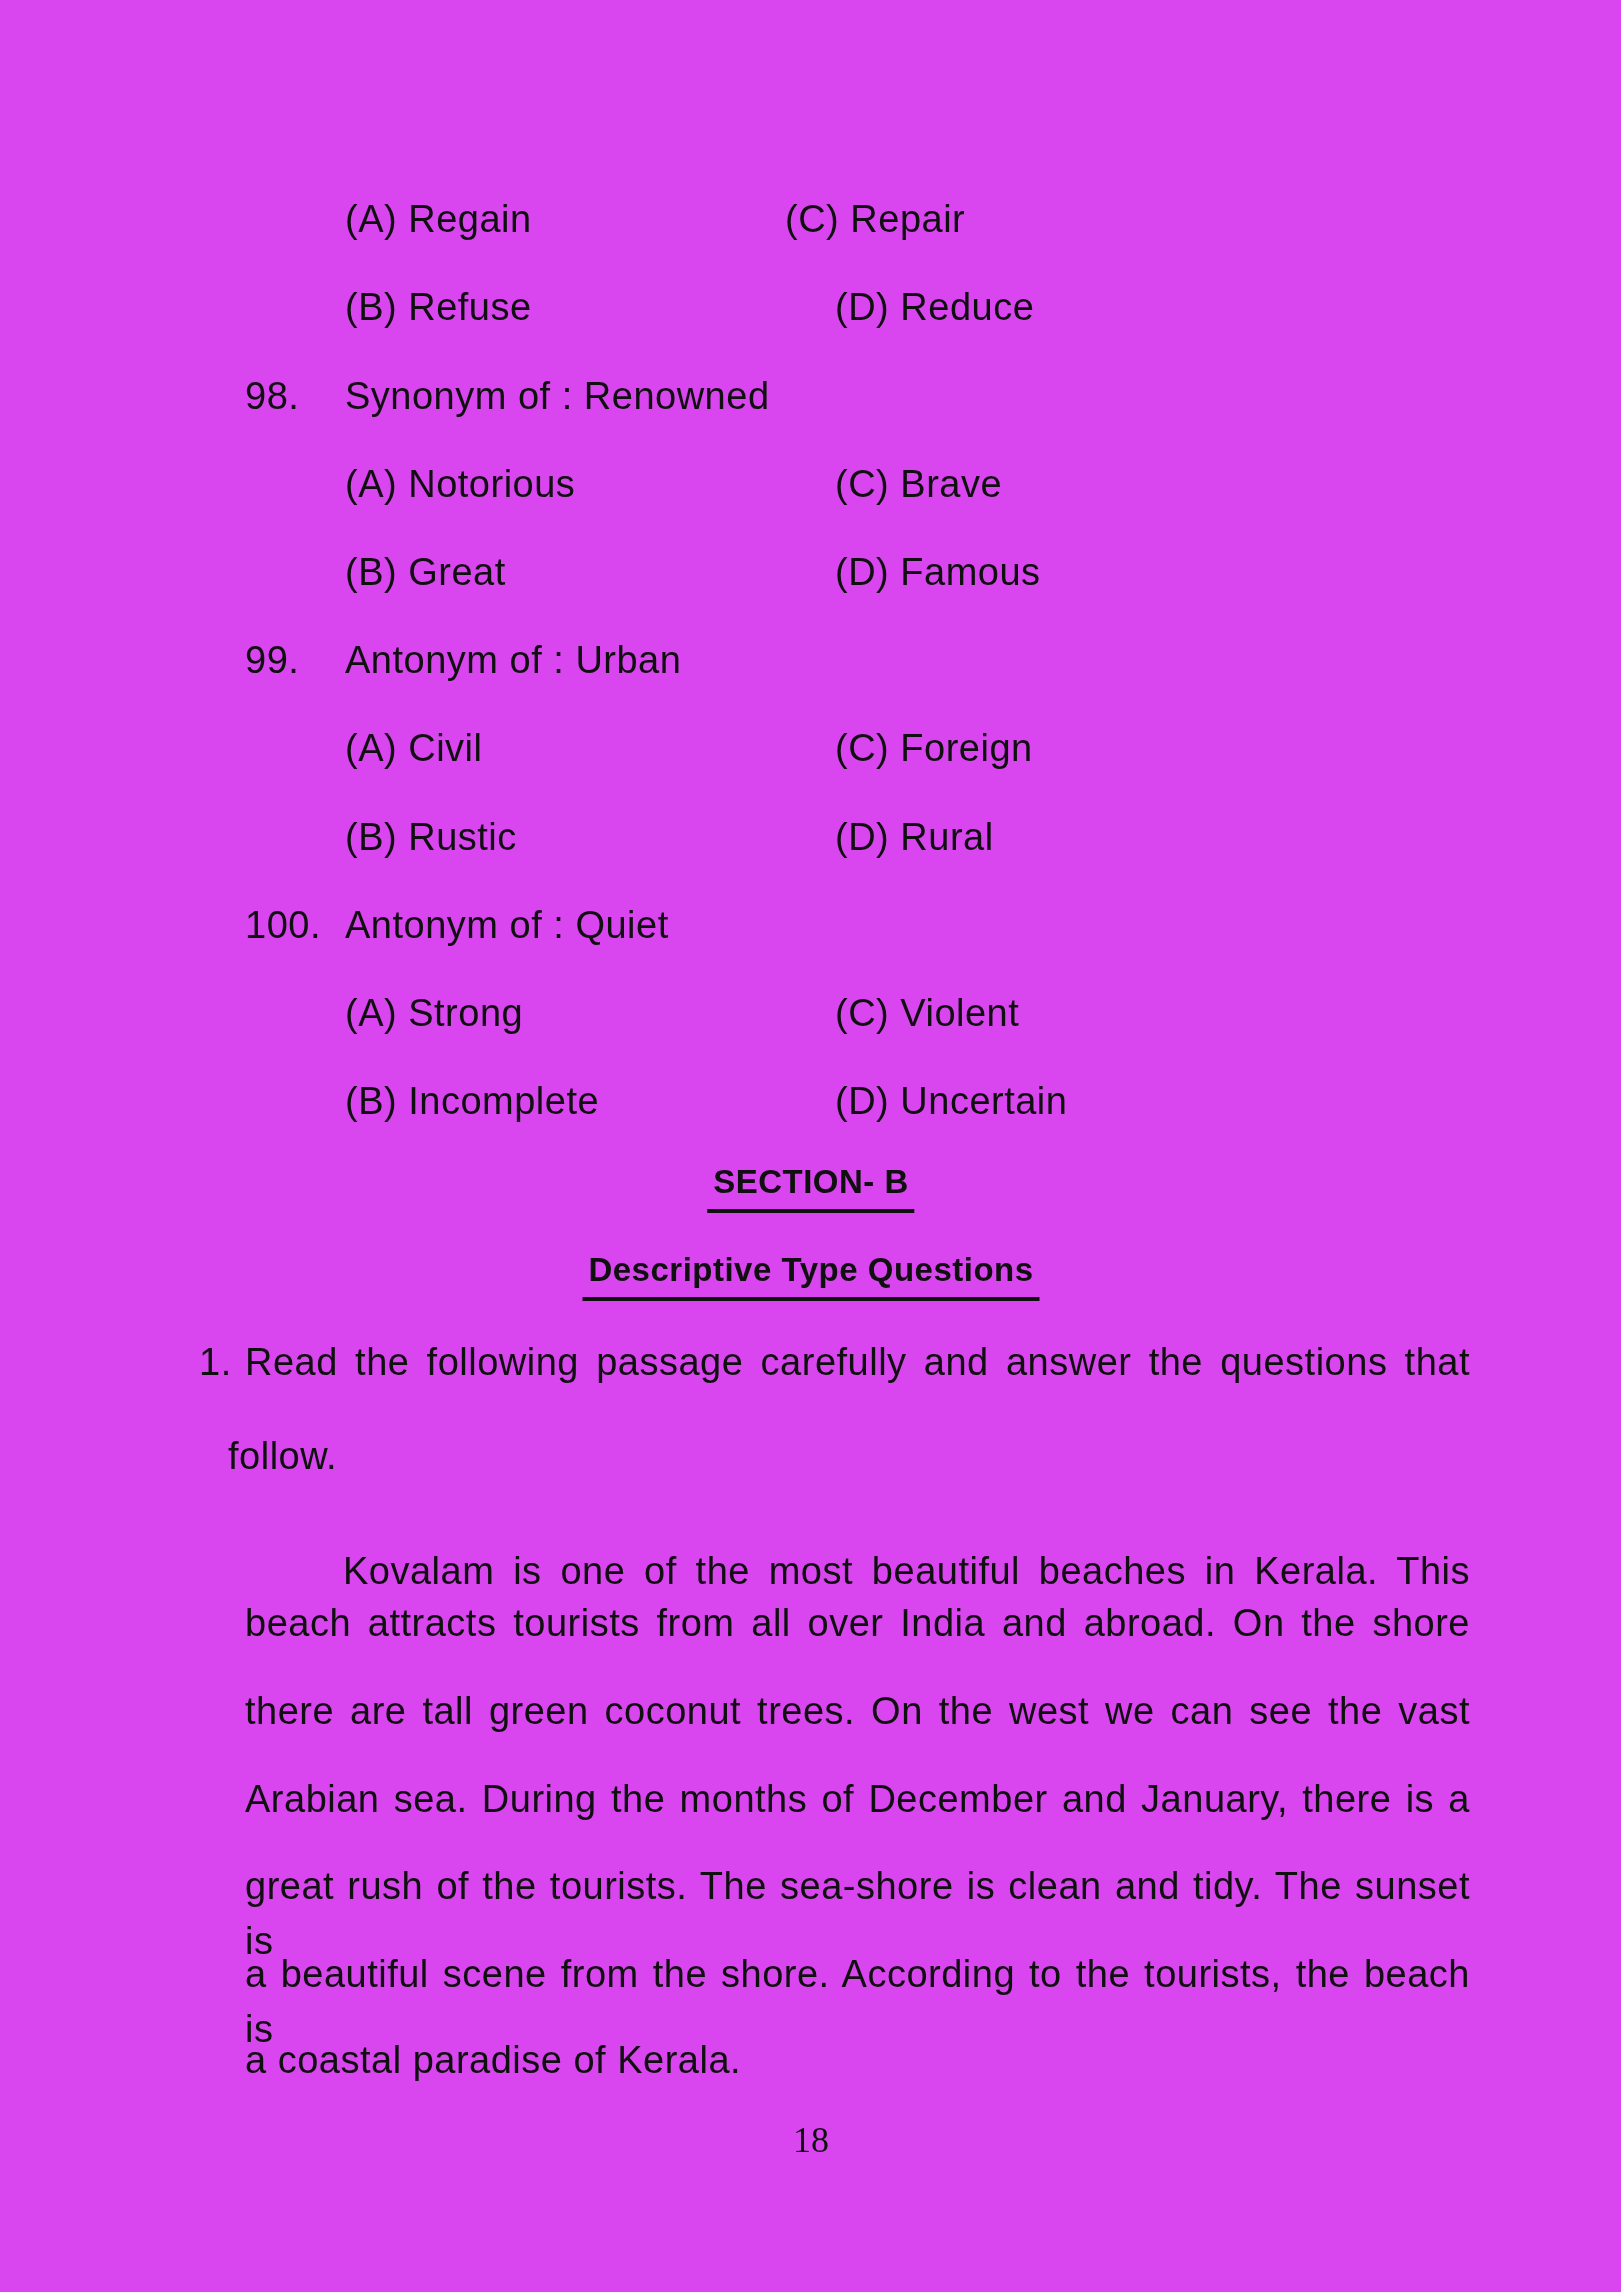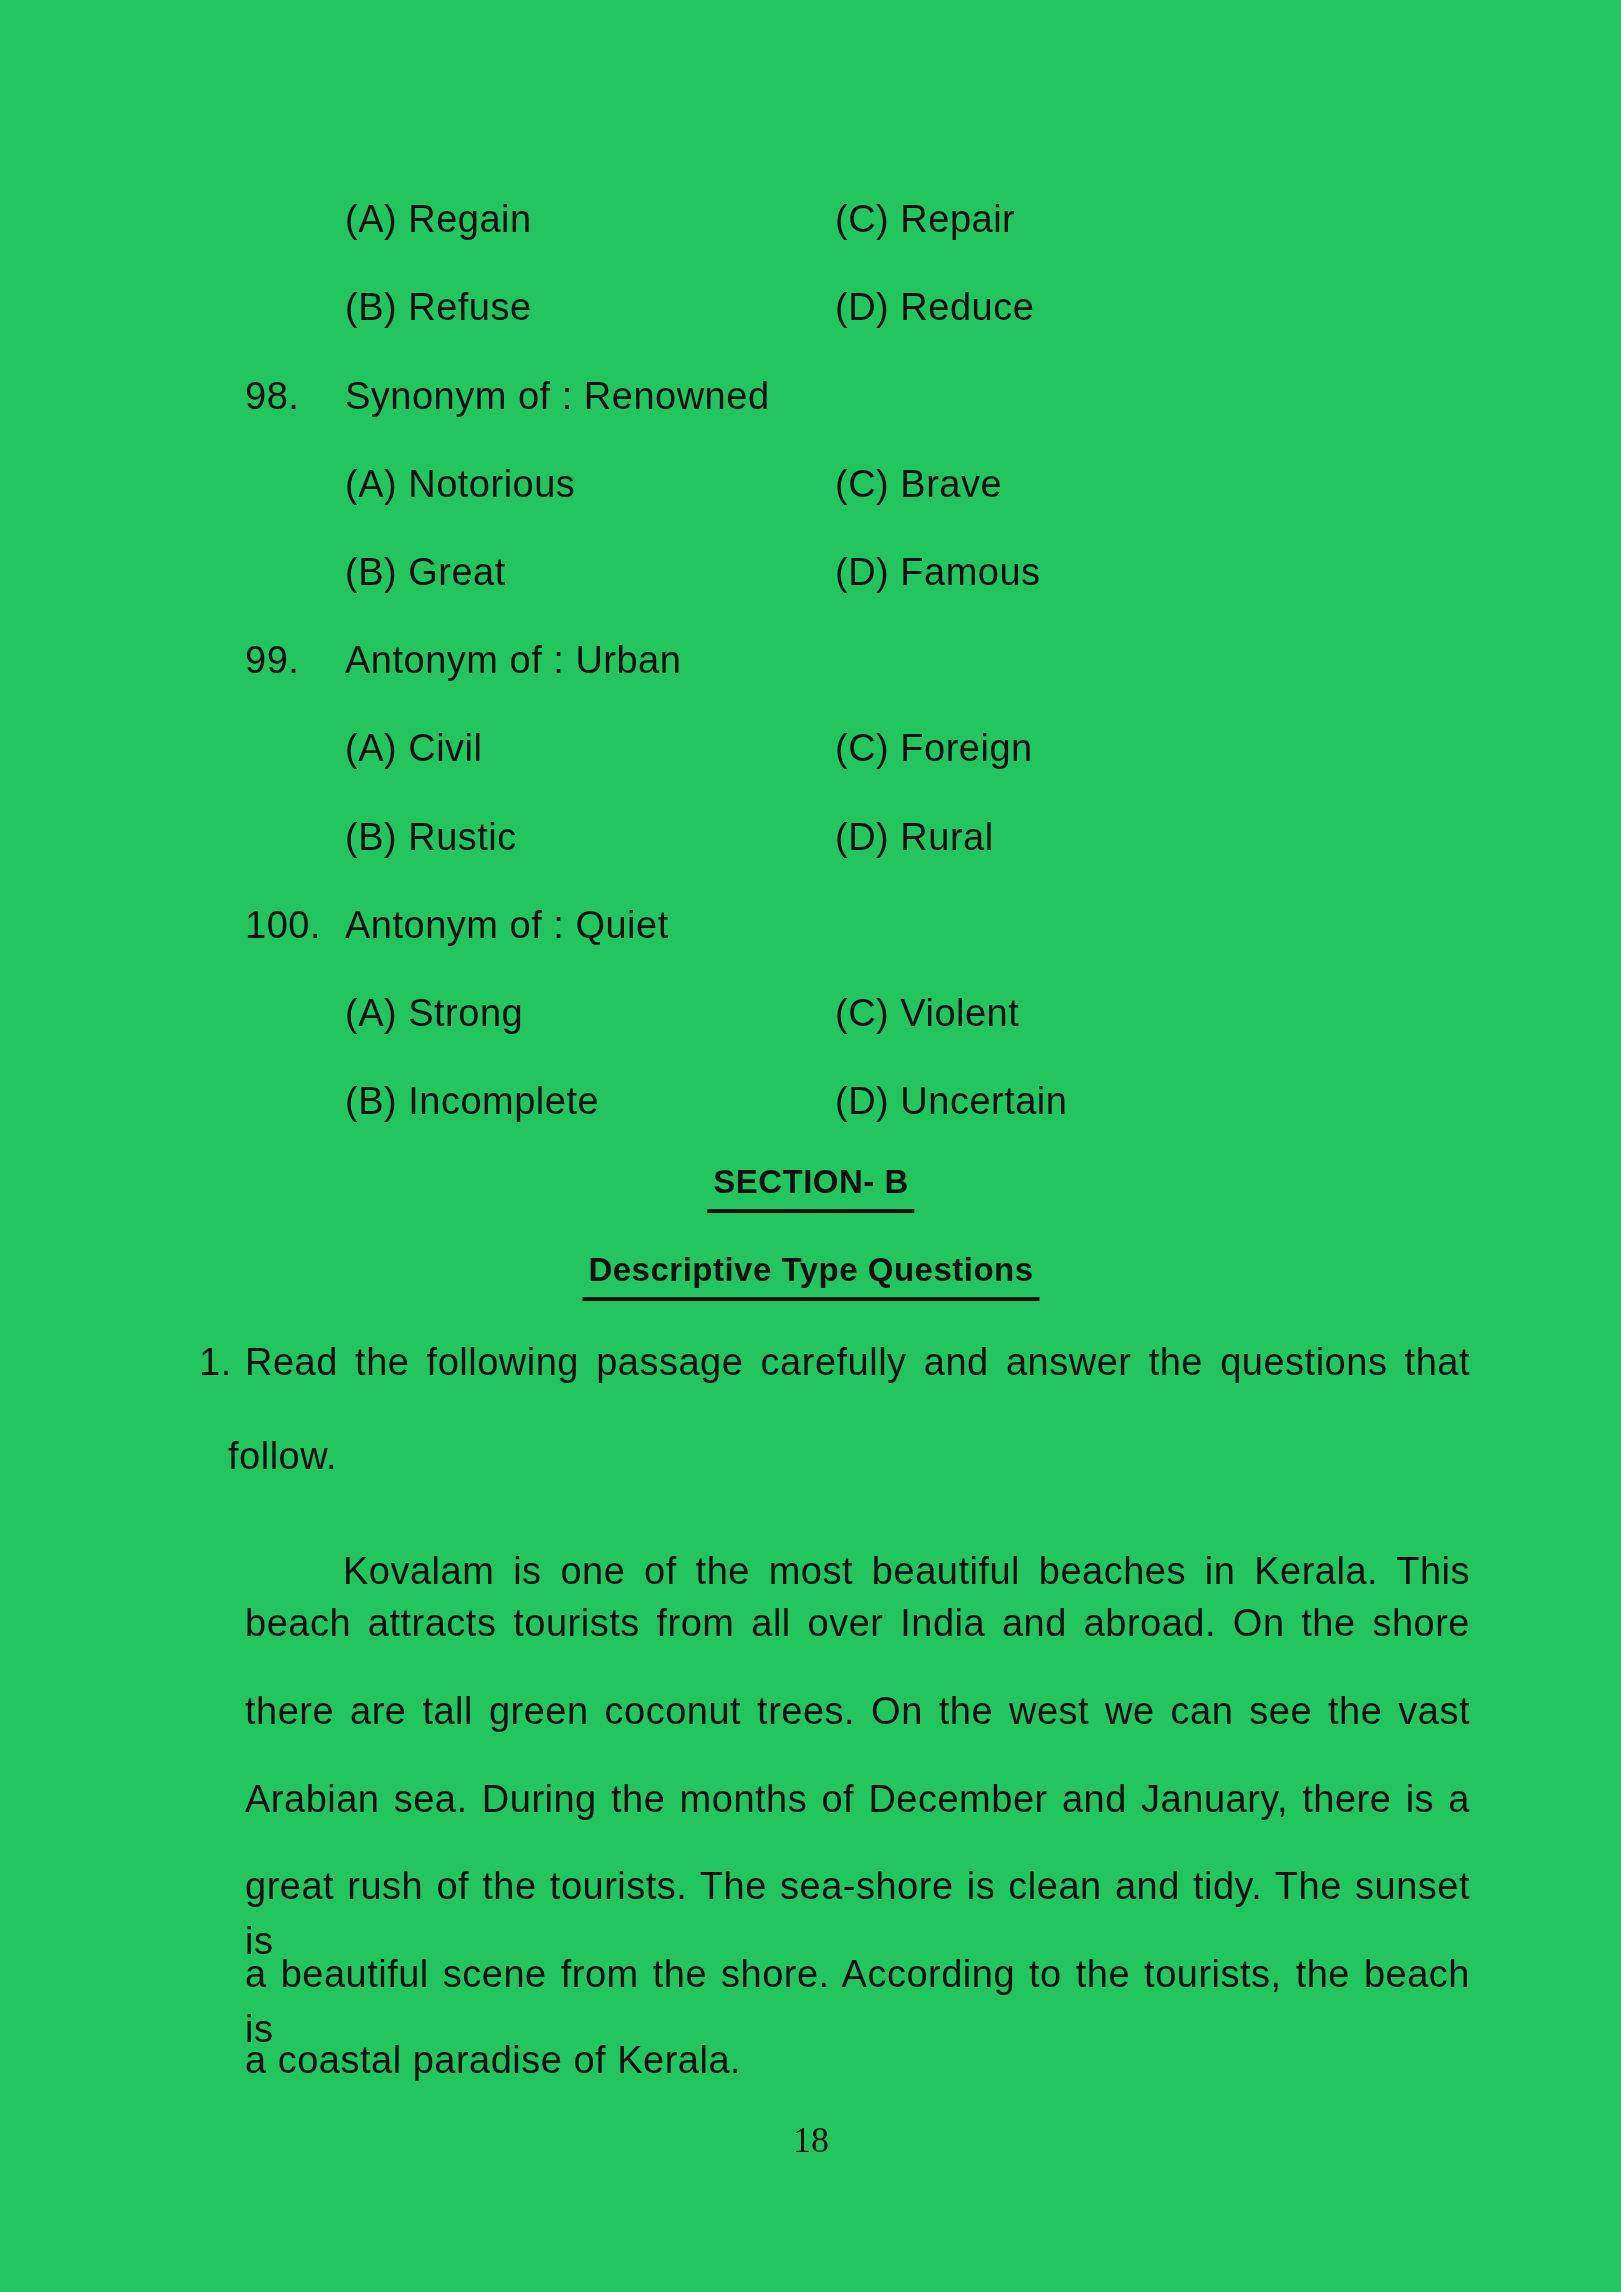--- a/index.html
+++ b/index.html
@@ -1,20 +1,20 @@
 <!DOCTYPE html>
 <html><head>
 <meta charset="utf-8">
 <style>
   html, body { margin: 0; padding: 0; background: #e8e8e8; }
   .page {
     position: relative;
     width: 1621px;
     height: 2293px;
-    background: #22c55e;
+    background: #d946ef;
     overflow: hidden;
     font-family: "Liberation Sans", sans-serif;
     color: #101010;
   }
   .t {
     position: absolute;
     font-size: 38px;
     line-height: 55px;
     white-space: nowrap;
     letter-spacing: 0.5px;
@@ -45,21 +45,21 @@
     font-size: 36px;
     line-height: 55px;
   }
 </style>
 </head>
 <body>
 
 <div class="page">
 
   <div class="t" style="left:345px; top:192px;">(A) Regain</div>
-  <div class="t" style="left:835px; top:192px;">(C) Repair</div>
+  <div class="t" style="left:785px; top:192px;">(C) Repair</div>
   <div class="t" style="left:345px; top:280px;">(B) Refuse</div>
   <div class="t" style="left:835px; top:280px;">(D) Reduce</div>
 
   <div class="t" style="left:245px; top:369px;">98.</div>
   <div class="t" style="left:345px; top:369px;">Synonym of : Renowned</div>
   <div class="t" style="left:345px; top:457px;">(A) Notorious</div>
   <div class="t" style="left:835px; top:457px;text-align:center;">(C) Brave</div>
   <div class="t" style="left:345px; top:545px;">(B) Great</div>
   <div class="t" style="left:835px; top:545px;">(D) Famous</div>
 

